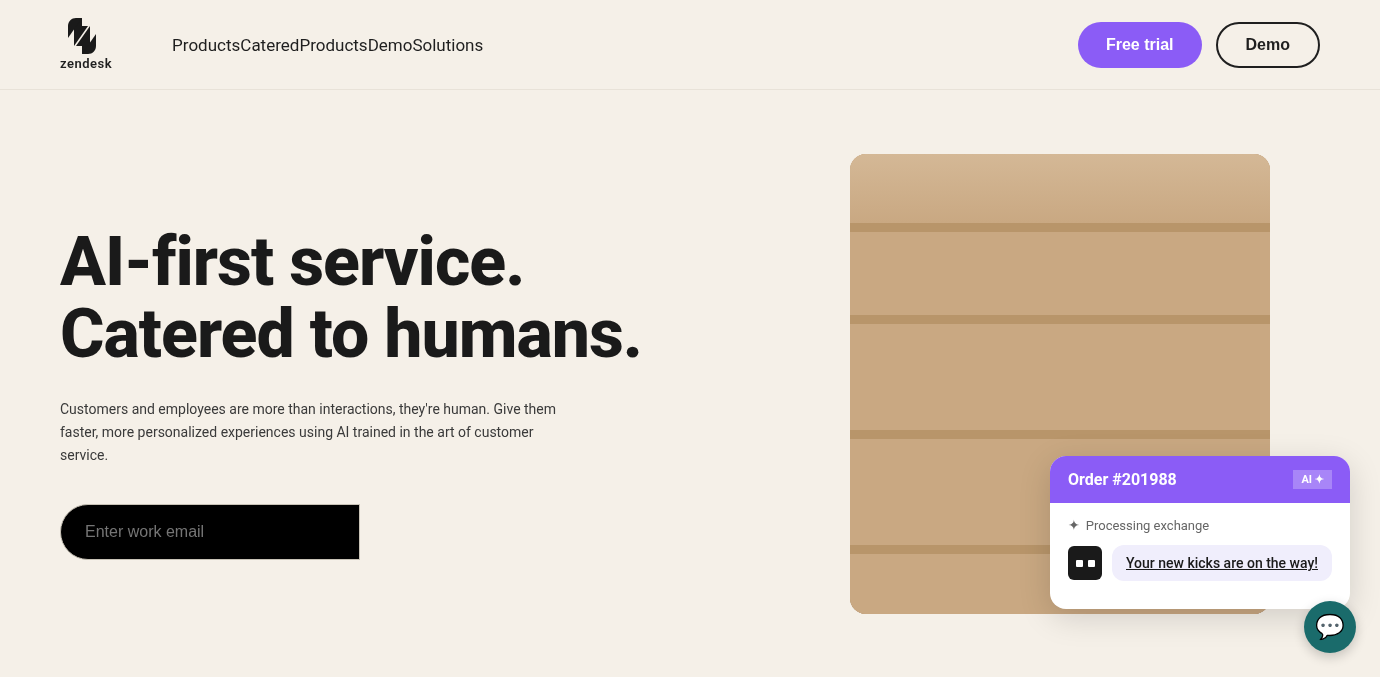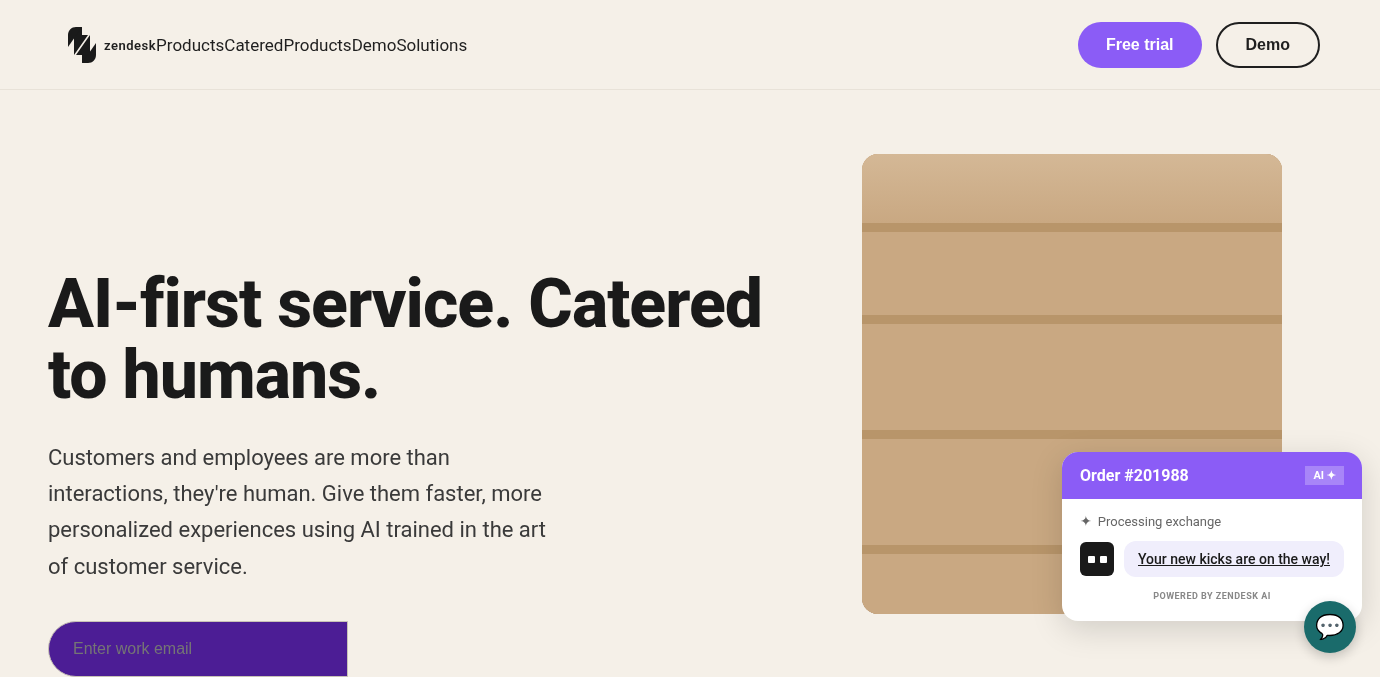--- a/index.html
+++ b/index.html
@@ -17,22 +17,22 @@
       background: #f5f0e8;
       display: flex;
       align-items: center;
       padding: 0 60px;
       height: 90px;
       border-bottom: 1px solid #e8e2d8;
     }
 
     .logo-area {
       display: flex;
-      flex-direction: row;
-      align-items: center;
+      flex-direction: column;
+      margin-right: 60px;
     }
 
     .logo-icon {
       width: 44px;
       height: 36px;
     }
 
     .logo-text {
       font-size: 13px;
       font-weight: 600;
@@ -80,62 +80,62 @@
       padding: 12px 28px;
       font-size: 16px;
       font-weight: 600;
       cursor: pointer;
     }
 
     
     .main-content {
       display: flex;
       height: calc(677px - 90px);
-      padding: 0 48px;
-      align-items: flex-end;
+      padding: 0 60px;
+      align-items: center;
       position: relative;
     }
 
     
     .left-side {
       flex: 1;
       padding-right: 40px;
       padding-top: 20px;
     }
 
     .hero-title {
       font-size: 68px;
       font-weight: 800;
       color: #1a1a1a;
       line-height: 1.05;
       margin-bottom: 28px;
       letter-spacing: -1px;
     }
 
     .hero-subtitle {
-      font-size: 22px;
+      font-size: 14px;
       color: #3a3a3a;
       line-height: 1.65;
       max-width: 520px;
       margin-bottom: 36px;
     }
 
     .cta-row {
       display: flex;
       align-items: center;
       gap: 0;
     }
 
     .email-input {
       border: 1.5px solid #c8c2b6;
       border-radius: 50px 0 0 50px;
       padding: 18px 24px;
       font-size: 16px;
       color: #888;
-      background: #4c1d95;
+      background: #000000;
       width: 300px;
       outline: none;
     }
 
     .btn-start-trial {
       background: #8b5cf6;
       color: white;
       border: none;
       border-radius: 0 50px 50px 0;
       padding: 18px 32px;
@@ -179,21 +179,21 @@
           #b8956a 60%, #b8956a 62%,
           #c9a882 62%, #c9a882 85%,
           #b8956a 85%, #b8956a 87%,
           #c9a882 87%, #c9a882 100%
         );
     }
 
     
     .chat-card {
       position: absolute;
-      bottom: 56px;
+      bottom: 68px;
       right: -30px;
       background: white;
       border-radius: 16px;
       width: 300px;
       box-shadow: 0 8px 32px rgba(0,0,0,0.15);
       overflow: hidden;
     }
 
     .chat-card-header {
       background: #8b5cf6;
@@ -421,21 +421,20 @@
         </div>
         <div class="message-row">
           <div class="bot-avatar">
             <div class="bot-eyes">
               <div class="bot-eye"></div>
               <div class="bot-eye"></div>
             </div>
           </div>
           <div class="message-bubble">Your new kicks are on the way!</div>
         </div>
-        <div class="powered-by">POWERED BY ZENDESK AI</div>
       </div>
     </div>
   </div>
 
 </div>
 
 <div class="chat-bubble-btn">
   <span class="chat-bubble-icon">💬</span>
 </div>
 

